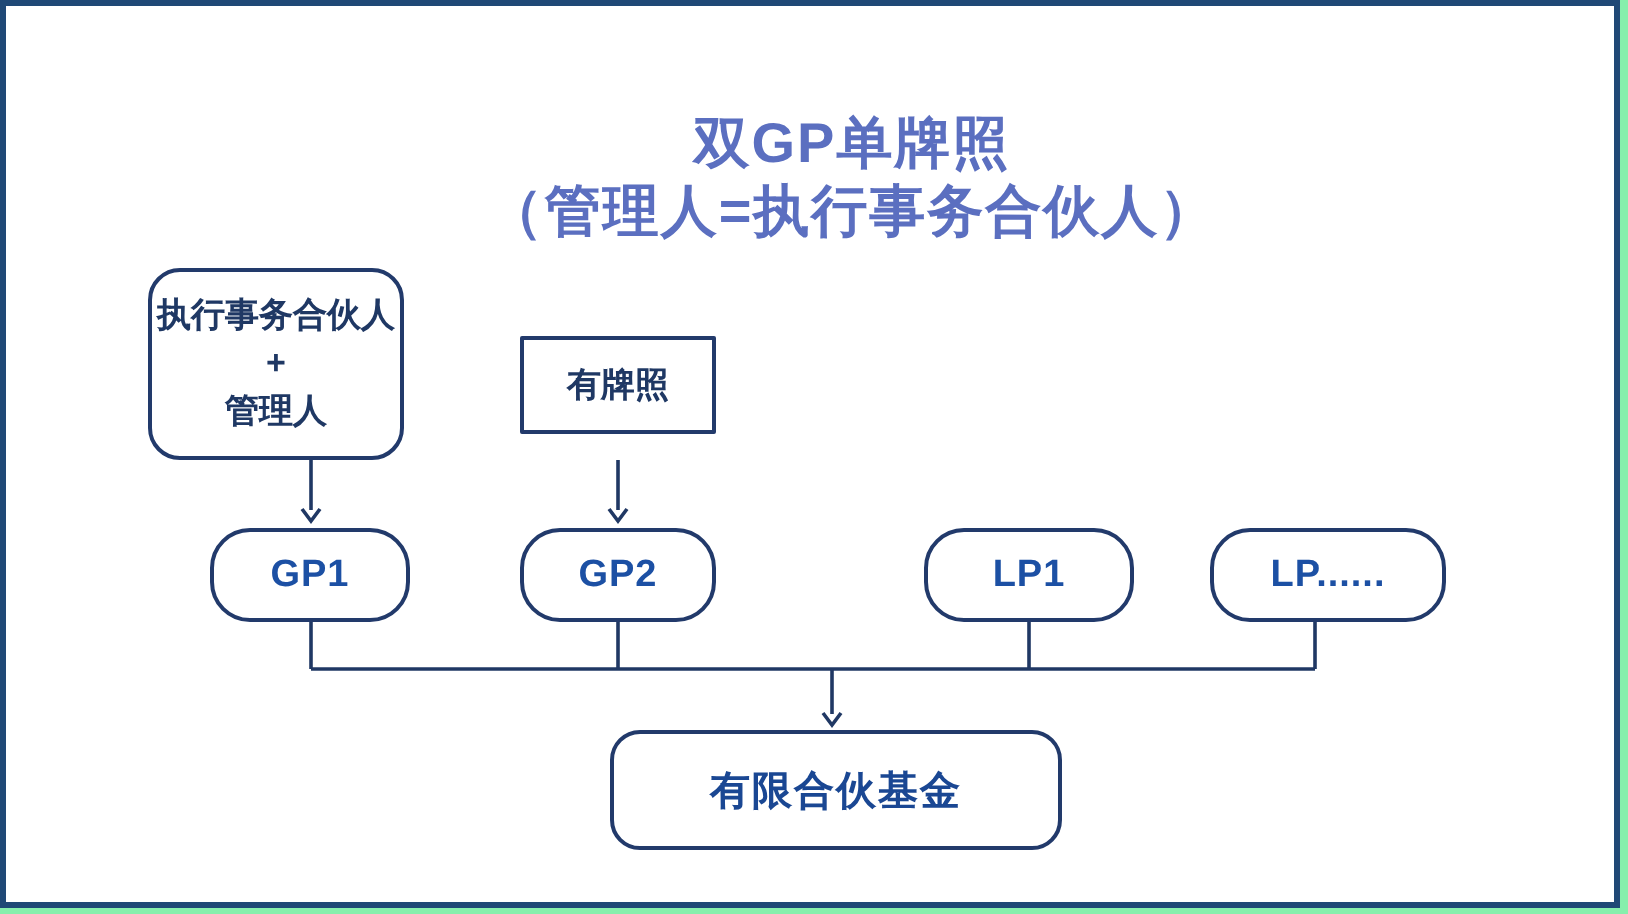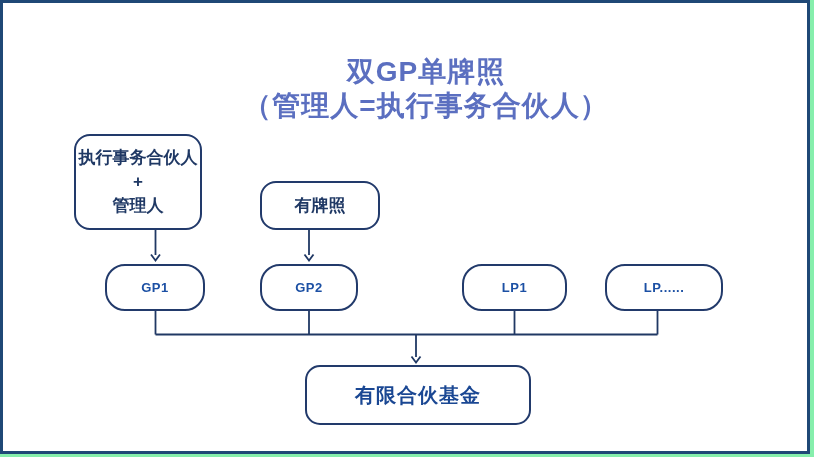--- a/index.html
+++ b/index.html
@@ -46,28 +46,28 @@
     font-weight: bold;
     text-align: center;
   }
 
   .node-gp-manager {
     left: 71px; top: 131px; width: 128px; height: 96px;
     border-radius: 16px;
     font-size: 17px; line-height: 24px; color: #1f3864;
   }
   .node-licensed {
-    left: 257px; top: 178px; width: 120px; height: 49px;
-    border-radius: 16px;
+    left: 257px; top: 165px; width: 98px; height: 49px;
+    border-radius: 1px;
     font-size: 17px; color: #1f3864;
   }
   .node-code {
     top: 261px; height: 47px;
     border-radius: 20px;
-    font-size: 13px; color: #1c50a4;
+    font-size: 19px; color: #1c50a4;
     letter-spacing: 0.5px;
   }
   .node-gp1 { left: 102px; width: 100px; }
   .node-gp2 { left: 257px; width: 98px; justify-content: center; }
   .node-lp1 { left: 459px; width: 105px; }
   .node-lp-more { left: 602px; width: 118px; }
 
   .node-fund {
     left: 302px; top: 362px; width: 226px; height: 60px;
     border-radius: 15px;

